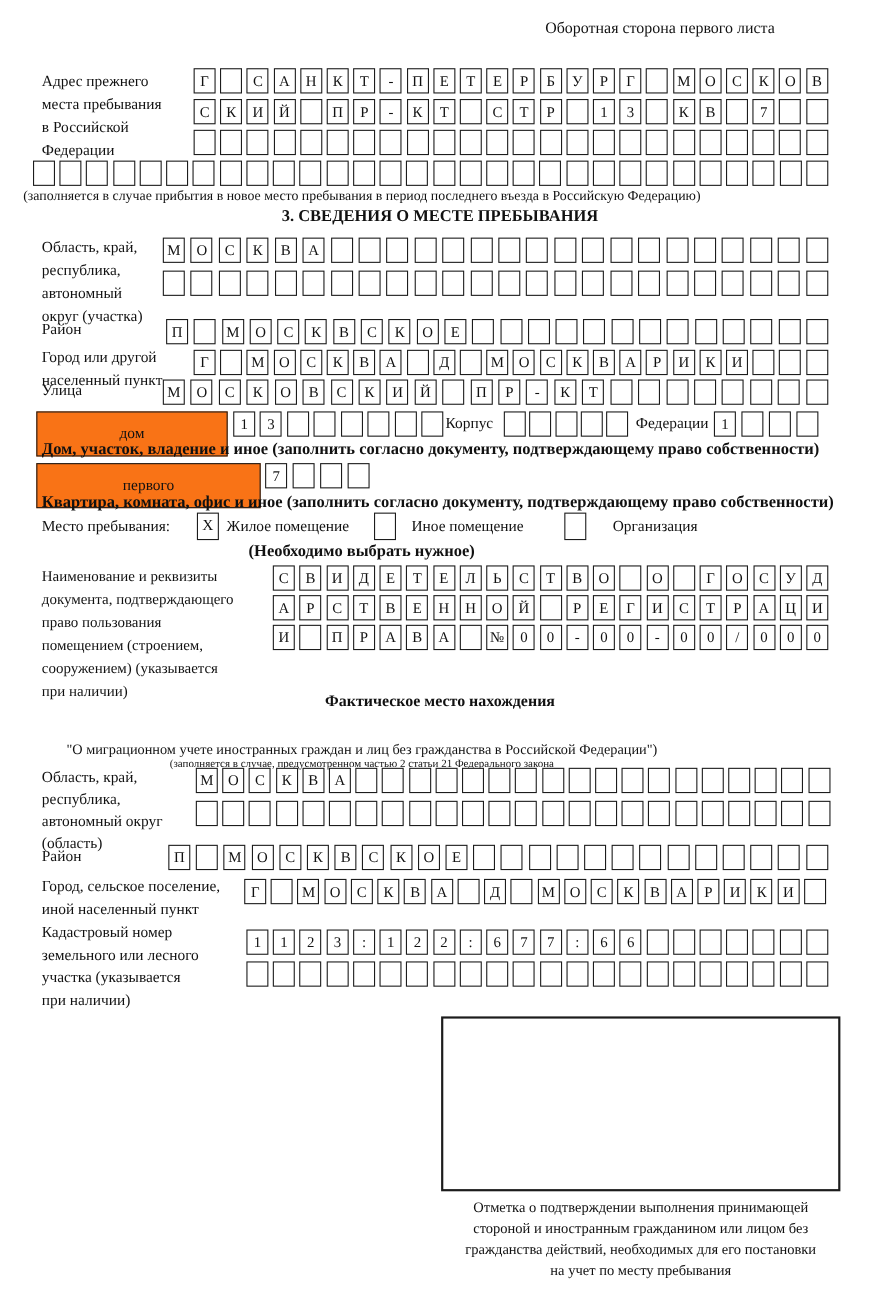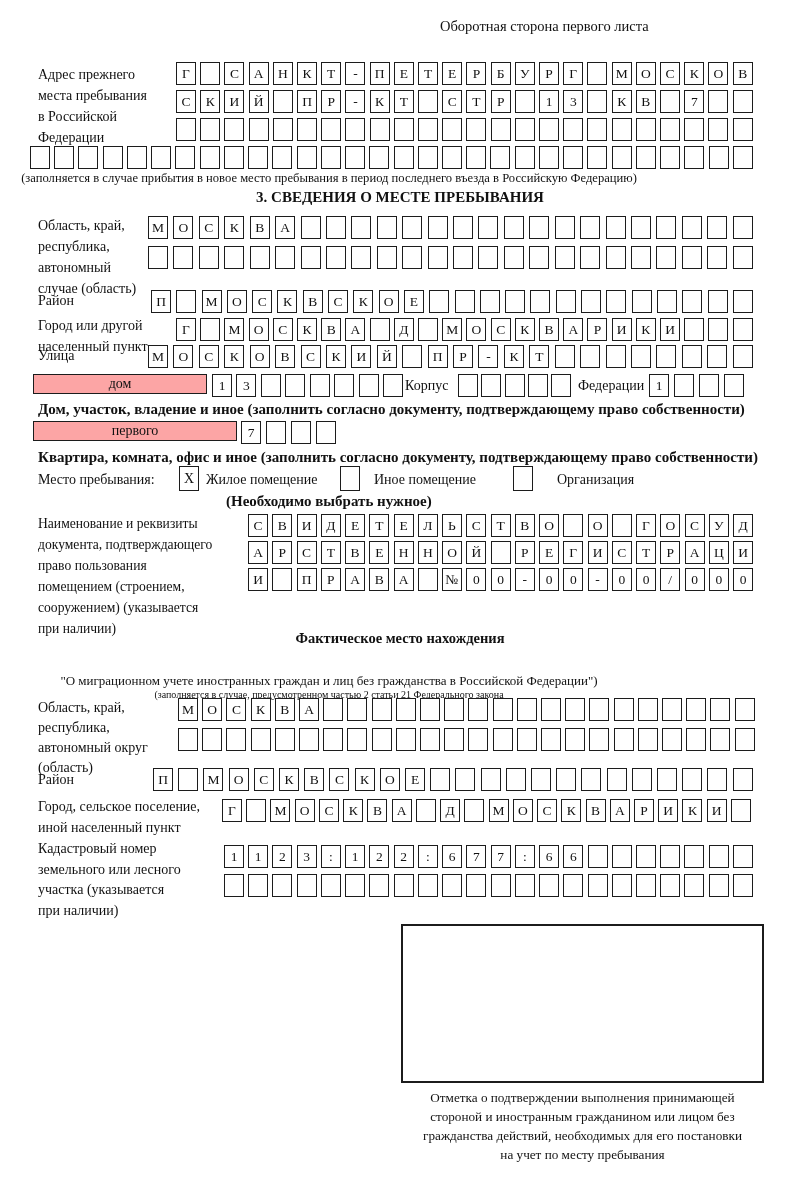--- a/index.html
+++ b/index.html
@@ -2,35 +2,35 @@
 <html><head>
 <meta charset="utf-8">
 <style>
   html,body{margin:0;padding:0;background:#888;}
   #page{
     position:relative;width:800px;height:1180px;background:#ffffff;
     font-family:"Liberation Serif","DejaVu Serif",serif;color:#111;
     margin:0 auto;overflow:hidden;
   }
   .abs{position:absolute;}
-  .hnote{font-size:14.5px;text-align:left;}
+  .hnote{font-size:14.5px;text-align:center;}
   .lblblock{font-size:14px;line-height:21px;}
   .lblblock div{white-space:nowrap;}
   .lbl2{font-size:14px;white-space:nowrap;}
   .cap{font-size:15px;white-space:nowrap;font-weight:bold;}
   .capcenter{width:658px;left:0;text-align:center;font-size:12.6px;}
   .title{width:800px;left:0;text-align:center;font-weight:bold;font-size:15px;}
   .row{display:flex;justify-content:space-between;}
   .cb{
     width:20px;height:23px;box-sizing:border-box;border:1.5px solid #1c1c1c;
     background:#fff;display:flex;align-items:center;justify-content:center;
     font-size:13.5px;line-height:1;flex:0 0 auto;
   }
   .wbox{
-    box-sizing:border-box;border:1.5px solid #1c1c1c;height:20px;background:#fca5a5;
+    box-sizing:border-box;border:1.5px solid #1c1c1c;height:41px;background:#f97316;
     display:flex;align-items:center;justify-content:center;font-size:14px;
   }
   .chk{
     width:20px;height:25px;box-sizing:border-box;border:1.5px solid #1c1c1c;
     display:flex;align-items:center;justify-content:center;font-size:14px;background:#fff;
   }
   .stamp{box-sizing:border-box;border:2px solid #1c1c1c;background:#fff;}
   .stampcap{font-size:13.2px;line-height:19px;text-align:center;}
 </style>
 </head>
@@ -157,21 +157,21 @@
       <span class="cb"></span>
     </div>
   <div class="abs capcenter" style="top:171px">(заполняется в случае прибытия в новое место пребывания в период последнего въезда в Российскую Федерацию)</div>
 
   <div class="abs title" style="top:189px">3. СВЕДЕНИЯ О МЕСТЕ ПРЕБЫВАНИЯ</div>
 
   <div class="abs lblblock" style="left:38px;top:215px">
     <div>Область, край,</div>
     <div>республика,</div>
     <div>автономный</div>
-    <div>случае (область)</div>
+    <div>округ (участка)</div>
   </div>
   <div class="abs row" style="left:148px;top:216px;width:605px">
       <span class="cb">М</span>
       <span class="cb">О</span>
       <span class="cb">С</span>
       <span class="cb">К</span>
       <span class="cb">В</span>
       <span class="cb">А</span>
       <span class="cb"></span>
       <span class="cb"></span>

